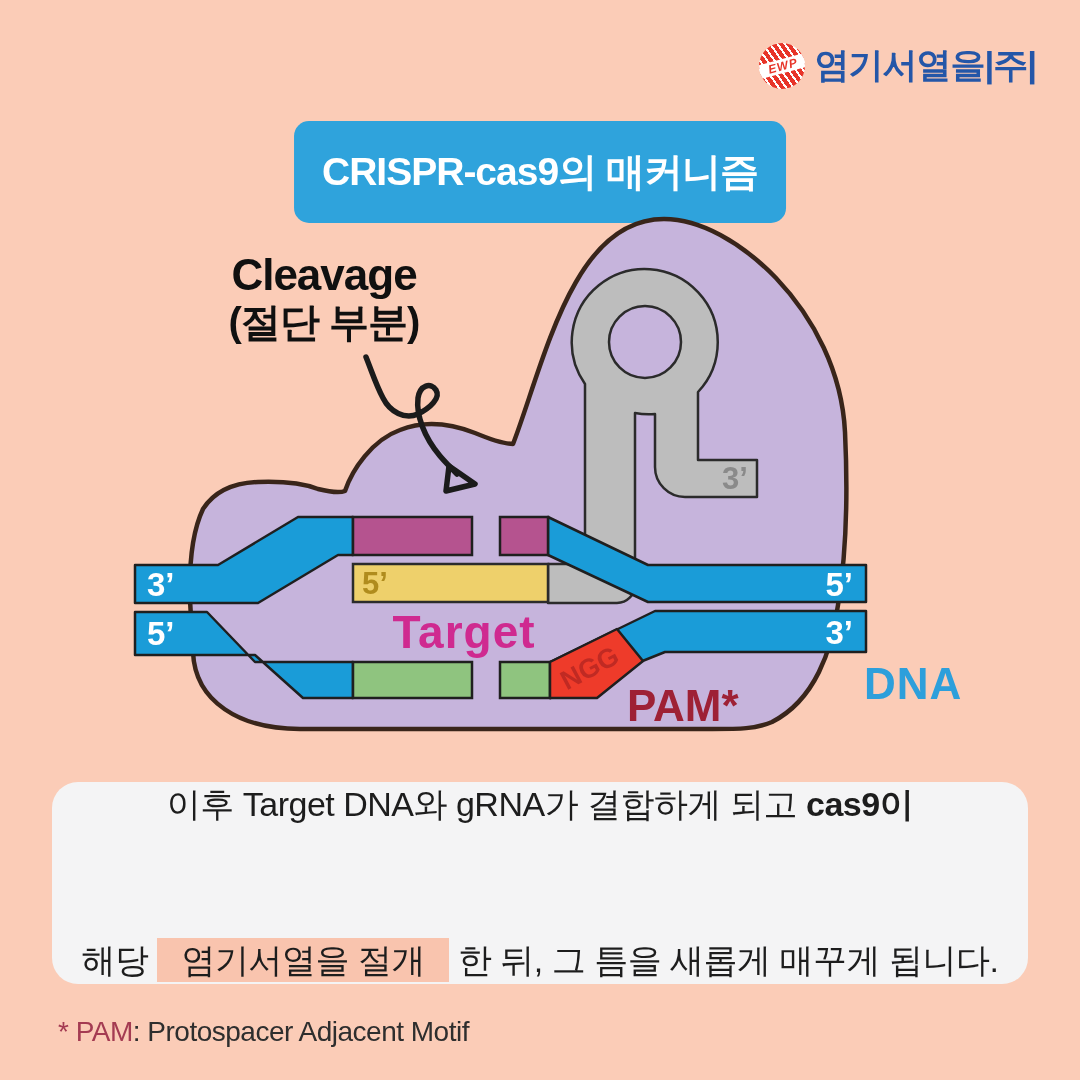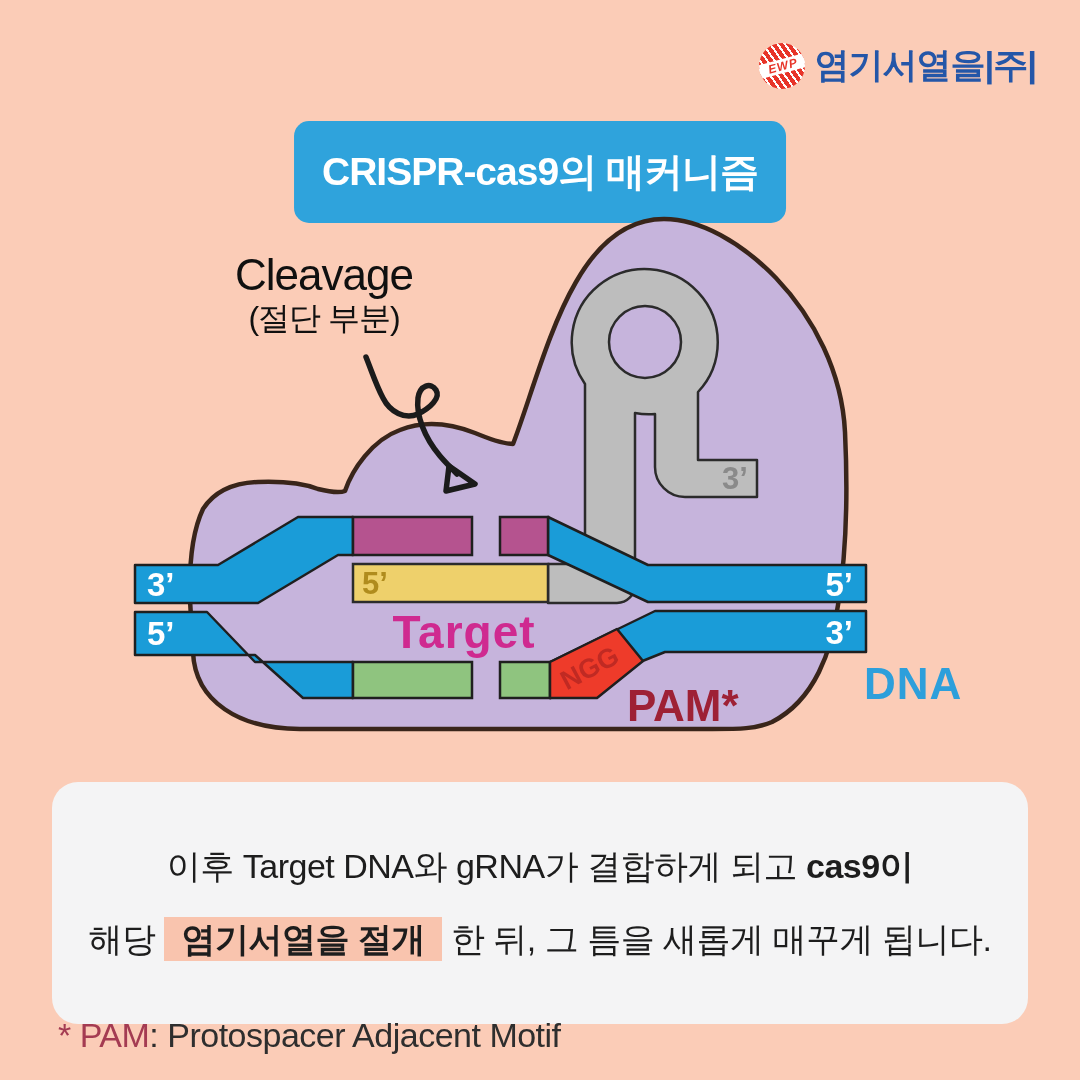--- a/index.html
+++ b/index.html
@@ -14,35 +14,35 @@
   .logo-band{position:absolute;left:-7px;top:16px;width:62px;height:14px;background:#fff;
     transform:rotate(-15deg);display:flex;align-items:center;justify-content:center;}
   .logo-band span{color:#e73429;font-style:italic;font-weight:bold;font-size:12px;letter-spacing:1px;}
   .logo-text{font-size:35px;font-weight:bold;color:#2456a8;letter-spacing:-1px;}
   
   .title-badge{position:absolute;top:121px;left:50%;transform:translateX(-50%);
     background:#2fa3dc;color:#fff;font-size:39px;font-weight:bold;
     padding:24px 28px;border-radius:15px;letter-spacing:-1px;white-space:nowrap;}
   
   .cleavage{position:absolute;top:250px;left:324px;transform:translateX(-50%);
-    text-align:center;color:#101010;font-weight:400;line-height:1.13;white-space:nowrap;}
+    text-align:center;color:#101010;font-weight:700;line-height:1.13;white-space:nowrap;}
   .cleavage .l1{font-size:44px;letter-spacing:-1px;}
-  .cleavage .l2{font-size:32px;letter-spacing:-1px;}
+  .cleavage .l2{font-size:40px;letter-spacing:-1px;}
   
   .diagram{position:absolute;left:0;top:0;}
   .diagram text{font-family:"Liberation Sans",sans-serif;}
   .end-label{font-size:33px;font-weight:600;fill:#ffffff;}
   
-  .card{position:absolute;left:52px;top:782px;width:976px;height:242px;background:#f4f4f5;
-    border-radius:26px;display:flex;flex-direction:column;justify-content:center;align-items:center;
+  .card{position:absolute;left:52px;top:782px;width:976px;height:202px;background:#f4f4f5;
+    border-radius:26px;display:flex;flex-direction:column;justify-content:space-between;align-items:center;
     gap:27px;font-size:34px;color:#1d1d1d;letter-spacing:-0.5px;}
   .cap-line{white-space:pre-wrap;}
-  .hl{background:#f9c4ae;font-weight:bold;padding:3px 17px;}
+  .hl{background:#f9c4ae;font-weight:normal;padding:3px 24px;}
   
-  .footnote{position:absolute;left:58px;top:1016px;font-size:34px;color:#2e2e2e;letter-spacing:-0.5px;}
+  .footnote{position:absolute;left:58px;top:1016px;font-size:28px;color:#2e2e2e;letter-spacing:-0.5px;}
   .footnote .term{color:#a43b52;}
 </style>
 </head>
 <body>
 
 <div class="canvas">
 
   <div class="logo">
     <div class="logo-mark">
       <div class="logo-band">

